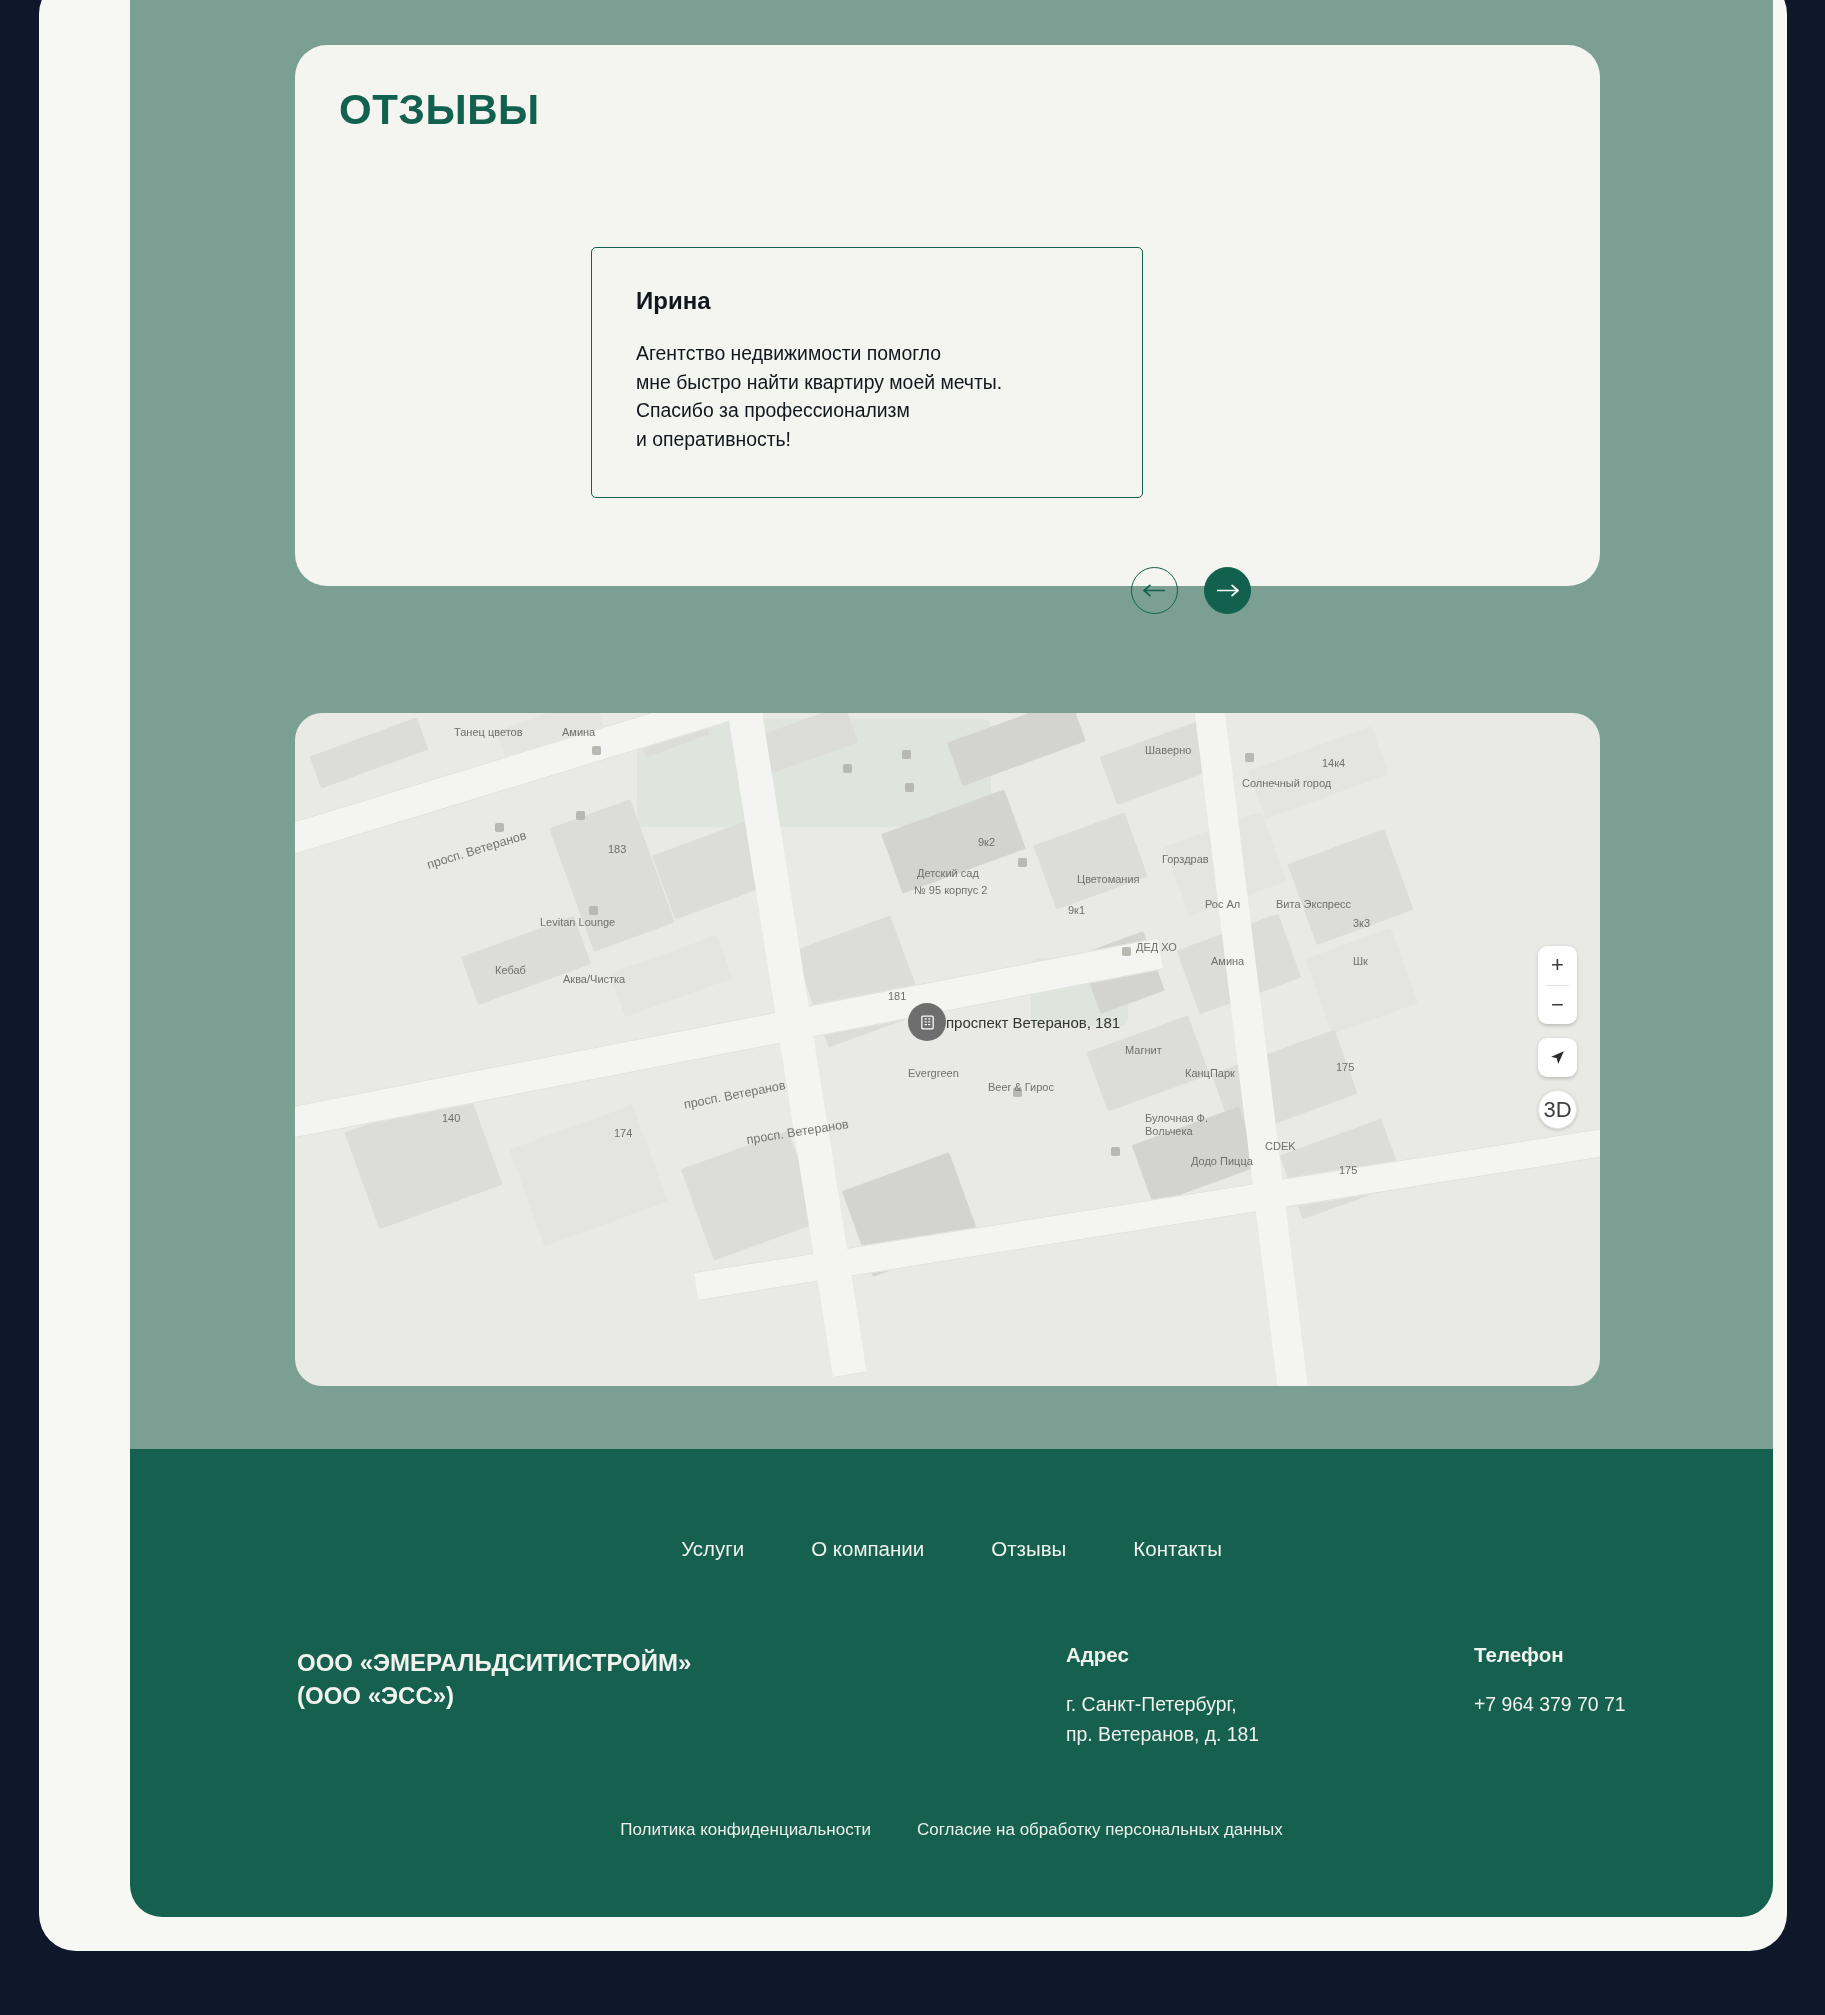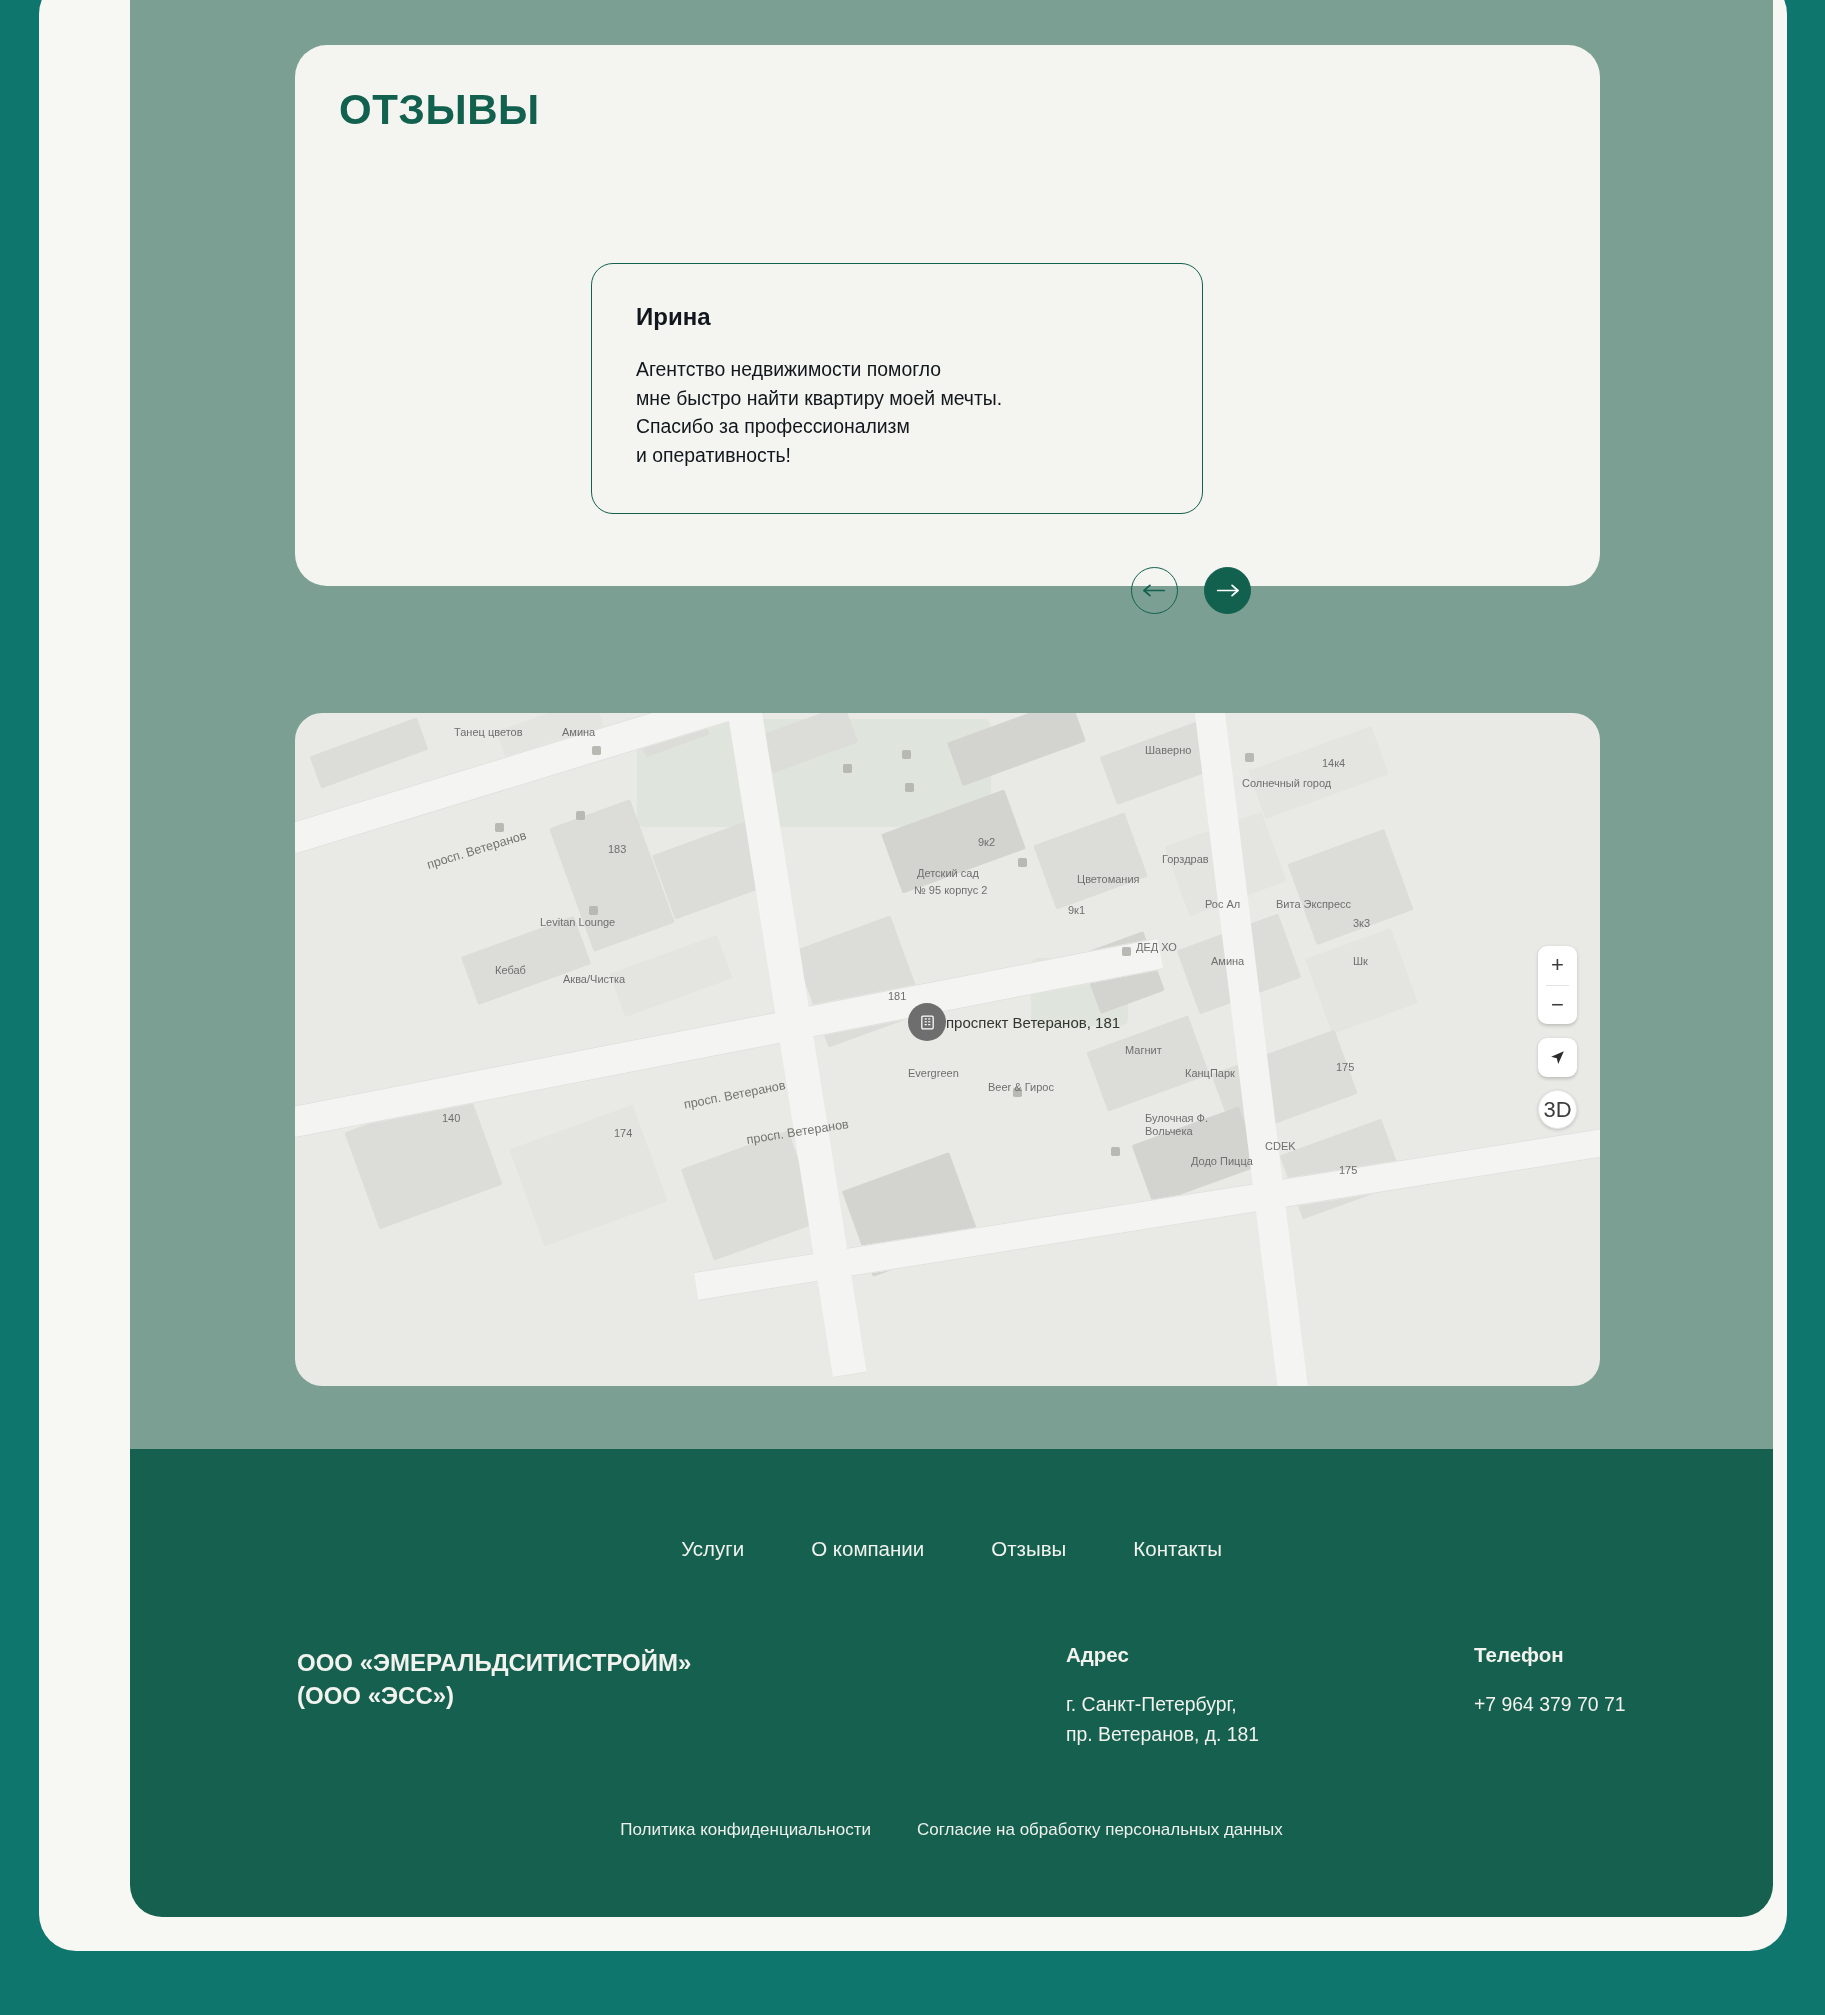--- a/index.html
+++ b/index.html
@@ -7,21 +7,21 @@
     width: 1826px;
     height: 2015px;
     background: #f2f2ee;
     font-family: "Liberation Sans", sans-serif;
     overflow: hidden;
   }
   .page {
     position: absolute;
     left: 0; top: 0;
     width: 1826px; height: 2015px;
-    background: #0f766e;
+    background: #0f172a;
   }
   
   .device {
     position: absolute;
     left: 39px; top: -23px;
     width: 1748px; height: 1974px;
     background: #f7f7f3;
     border-radius: 37px;
   }
   
@@ -42,24 +42,24 @@
   .reviews-title {
     position: absolute;
     left: 44px; top: 41px;
     font-size: 42px;
     font-weight: bold;
     letter-spacing: 0.6px;
     color: #12614f;
   }
   .review {
     position: absolute;
-    top: 218px;
-    width: 612px; height: 251px;
+    top: 202px;
+    width: 552px; height: 251px;
     border: 1.7px solid #12614f;
-    border-radius: 22px;
+    border-radius: 5px;
     background: transparent;
   }
   .review.left { left: 296px; }
   .review.right { left: 939px; }
   .review-name {
     position: absolute;
     left: 44px; top: 39px;
     font-size: 24px;
     font-weight: bold;
     color: #11171c;

